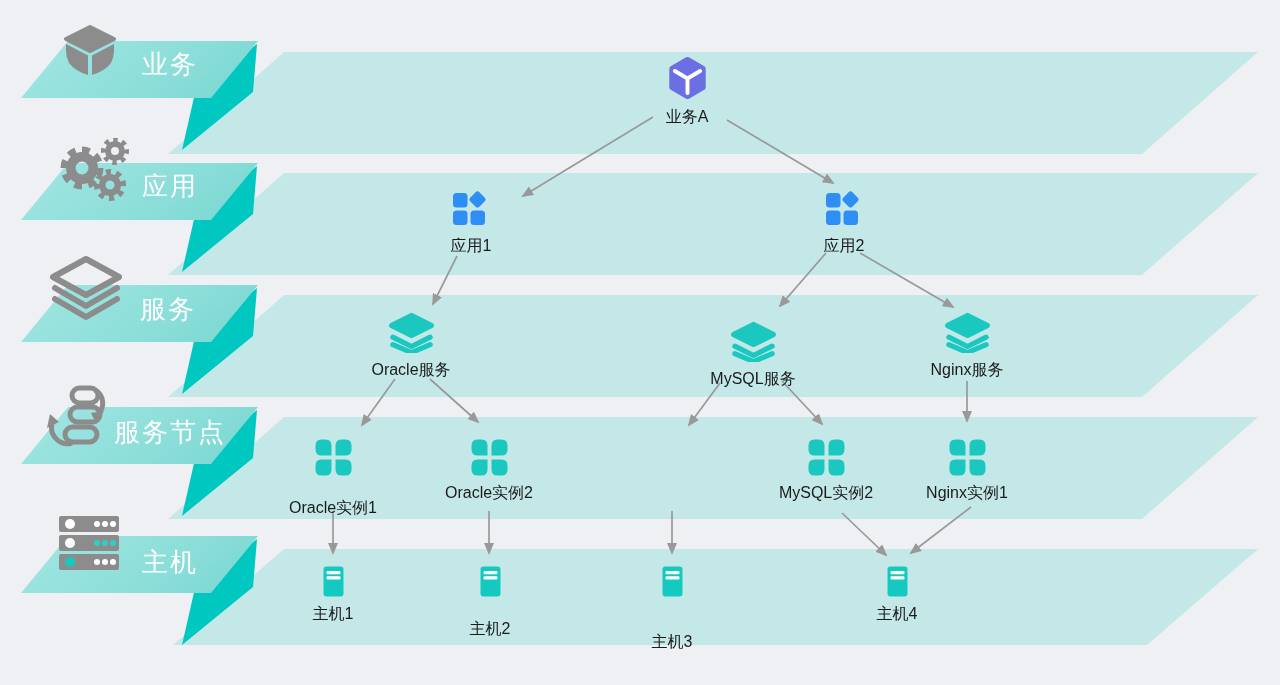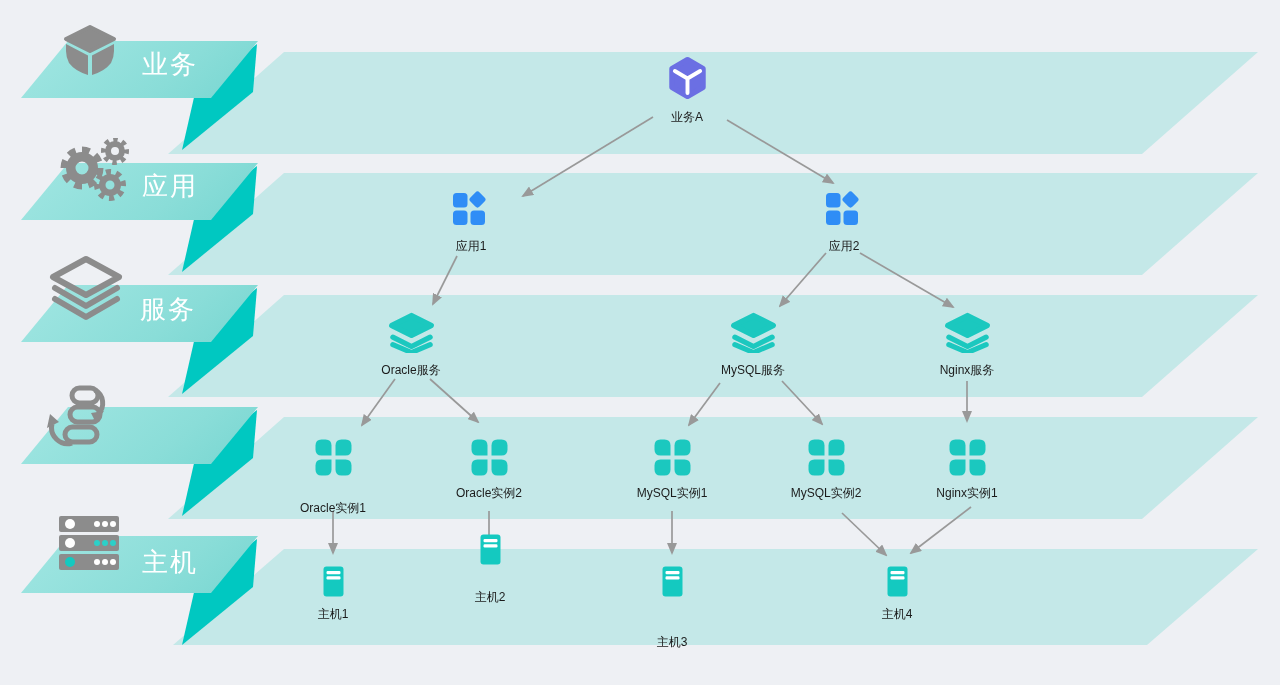--- a/index.html
+++ b/index.html
@@ -17,21 +17,21 @@
   .ribbon-label{
     position:absolute;z-index:3;transform:translate(-50%,-50%);
     color:#FFFFFF;font-size:26px;letter-spacing:2px;font-weight:500;white-space:nowrap;
   }
   .ricon{position:absolute;z-index:2;}
   
   .node{
     position:absolute;z-index:5;width:140px;display:flex;flex-direction:column;
     align-items:center;gap:4px;cursor:default;
   }
-  .node-label{font-size:12px;color:#1B1B1B;white-space:nowrap;line-height:18px;}
+  .node-label{font-size:16px;color:#1B1B1B;white-space:nowrap;line-height:18px;}
 </style>
 </head>
 <body>
 
 <div class="stage">
 
   <svg class="bg" width="1280" height="685" viewBox="0 0 1280 685">
     <defs>
       <marker id="ah" viewBox="0 0 12 10" markerWidth="12" markerHeight="10" refX="10" refY="5" orient="auto" markerUnits="userSpaceOnUse">
         <path d="M0,0 L12,5 L0,10 Z" fill="#999999"></path>
@@ -71,20 +71,21 @@
 
   <div class="ribbon" style="left:68px;top:41px;"></div>
   <div class="ribbon" style="left:68px;top:163px;"></div>
   <div class="ribbon" style="left:68px;top:285px;"></div>
   <div class="ribbon" style="left:68px;top:407px;"></div>
   <div class="ribbon" style="left:68px;top:536px;"></div>
 
   <div class="ribbon-label" style="left:170px;top:64px;">业务</div>
   <div class="ribbon-label" style="left:170px;top:186px;">应用</div>
   <div class="ribbon-label" style="left:168px;top:309px;">服务</div>
+  <div class="ribbon-label" style="left:170px;top:432px;">服务节点</div>
   <div class="ribbon-label" style="left:170px;top:562px;text-align:right;">主机</div>
 
   <div class="ricon" style="left:62px;top:24px;">
     <svg width="56" height="54" viewBox="0 0 56 54">
       <polygon points="28,3 52,15 28,27 4,15" fill="#8C8C8C" stroke="#8C8C8C" stroke-width="4" stroke-linejoin="round"></polygon>
       <path d="M4,20 L26,31.5 L26,51 Q13,47 7,39 Q4,33 4,27 Z" fill="#8C8C8C"></path>
       <path d="M52,20 L30,31.5 L30,51 Q43,47 49,39 Q52,33 52,27 Z" fill="#8C8C8C"></path>
     </svg>
   </div>
   <div class="ricon" style="left:55px;top:138px;">
@@ -181,21 +182,21 @@
     <span>
       <svg width="47" height="42" viewBox="0 0 50 45">
         <path d="M25,5 L46,15.5 L25,26 L4,15.5 Z" fill="#1BC8BF" stroke="#1BC8BF" stroke-width="6" stroke-linejoin="round"></path>
         <path d="M5,28 L25,38 L45,28" fill="none" stroke="#1BC8BF" stroke-width="5.5" stroke-linecap="round" stroke-linejoin="round"></path>
         <path d="M5,36 L25,44.5 L45,36" fill="none" stroke="#1BC8BF" stroke-width="5.5" stroke-linecap="round" stroke-linejoin="round"></path>
       </svg>
     </span>
     <span class="node-label">Oracle服务</span>
   </div>
 
-  <div class="node" style="left:683px;top:311px;">
+  <div class="node" style="left:683px;top:320px;">
     <span>
       <svg width="47" height="42" viewBox="0 0 50 45">
         <path d="M25,5 L46,15.5 L25,26 L4,15.5 Z" fill="#1BC8BF" stroke="#1BC8BF" stroke-width="6" stroke-linejoin="round"></path>
         <path d="M5,28 L25,38 L45,28" fill="none" stroke="#1BC8BF" stroke-width="5.5" stroke-linecap="round" stroke-linejoin="round"></path>
         <path d="M5,36 L25,44.5 L45,36" fill="none" stroke="#1BC8BF" stroke-width="5.5" stroke-linecap="round" stroke-linejoin="round"></path>
       </svg>
     </span>
     <span class="node-label">MySQL服务</span>
   </div>
 
@@ -231,74 +232,61 @@
           <path d="M16.5,16.5 L16.5,6.5 Q16.5,0.5 10.5,0.5 L6.5,0.5 Q0.5,0.5 0.5,6.5 L0.5,10.5 Q0.5,16.5 6.5,16.5 Z"></path>
           <path transform="translate(37,0) scale(-1,1)" d="M16.5,16.5 L16.5,6.5 Q16.5,0.5 10.5,0.5 L6.5,0.5 Q0.5,0.5 0.5,6.5 L0.5,10.5 Q0.5,16.5 6.5,16.5 Z"></path>
           <path transform="translate(0,37) scale(1,-1)" d="M16.5,16.5 L16.5,6.5 Q16.5,0.5 10.5,0.5 L6.5,0.5 Q0.5,0.5 0.5,6.5 L0.5,10.5 Q0.5,16.5 6.5,16.5 Z"></path>
           <path transform="translate(37,37) scale(-1,-1)" d="M16.5,16.5 L16.5,6.5 Q16.5,0.5 10.5,0.5 L6.5,0.5 Q0.5,0.5 0.5,6.5 L0.5,10.5 Q0.5,16.5 6.5,16.5 Z"></path>
         </g>
       </svg>
     </span>
     <span class="node-label">Oracle实例2</span>
   </div>
 
-  <div class="node" style="left:602px;top:439px;">
+
+  <div class="node" style="left:756px;top:439px;">
     <span>
       <svg width="37" height="37" viewBox="0 0 37 37">
         <g fill="#1BC8BF">
           <path d="M16.5,16.5 L16.5,6.5 Q16.5,0.5 10.5,0.5 L6.5,0.5 Q0.5,0.5 0.5,6.5 L0.5,10.5 Q0.5,16.5 6.5,16.5 Z"></path>
           <path transform="translate(37,0) scale(-1,1)" d="M16.5,16.5 L16.5,6.5 Q16.5,0.5 10.5,0.5 L6.5,0.5 Q0.5,0.5 0.5,6.5 L0.5,10.5 Q0.5,16.5 6.5,16.5 Z"></path>
           <path transform="translate(0,37) scale(1,-1)" d="M16.5,16.5 L16.5,6.5 Q16.5,0.5 10.5,0.5 L6.5,0.5 Q0.5,0.5 0.5,6.5 L0.5,10.5 Q0.5,16.5 6.5,16.5 Z"></path>
           <path transform="translate(37,37) scale(-1,-1)" d="M16.5,16.5 L16.5,6.5 Q16.5,0.5 10.5,0.5 L6.5,0.5 Q0.5,0.5 0.5,6.5 L0.5,10.5 Q0.5,16.5 6.5,16.5 Z"></path>
         </g>
       </svg>
     </span>
-    <span class="node-label">MySQL实例1</span>
-  </div>
-
-  <div class="node" style="left:756px;top:439px;">
+    <span class="node-label">MySQL实例2</span>
+  </div>
+
+  <div class="node" style="left:897px;top:439px;">
     <span>
       <svg width="37" height="37" viewBox="0 0 37 37">
         <g fill="#1BC8BF">
           <path d="M16.5,16.5 L16.5,6.5 Q16.5,0.5 10.5,0.5 L6.5,0.5 Q0.5,0.5 0.5,6.5 L0.5,10.5 Q0.5,16.5 6.5,16.5 Z"></path>
           <path transform="translate(37,0) scale(-1,1)" d="M16.5,16.5 L16.5,6.5 Q16.5,0.5 10.5,0.5 L6.5,0.5 Q0.5,0.5 0.5,6.5 L0.5,10.5 Q0.5,16.5 6.5,16.5 Z"></path>
           <path transform="translate(0,37) scale(1,-1)" d="M16.5,16.5 L16.5,6.5 Q16.5,0.5 10.5,0.5 L6.5,0.5 Q0.5,0.5 0.5,6.5 L0.5,10.5 Q0.5,16.5 6.5,16.5 Z"></path>
           <path transform="translate(37,37) scale(-1,-1)" d="M16.5,16.5 L16.5,6.5 Q16.5,0.5 10.5,0.5 L6.5,0.5 Q0.5,0.5 0.5,6.5 L0.5,10.5 Q0.5,16.5 6.5,16.5 Z"></path>
         </g>
       </svg>
     </span>
-    <span class="node-label">MySQL实例2</span>
-  </div>
-
-  <div class="node" style="left:897px;top:439px;">
-    <span>
-      <svg width="37" height="37" viewBox="0 0 37 37">
-        <g fill="#1BC8BF">
-          <path d="M16.5,16.5 L16.5,6.5 Q16.5,0.5 10.5,0.5 L6.5,0.5 Q0.5,0.5 0.5,6.5 L0.5,10.5 Q0.5,16.5 6.5,16.5 Z"></path>
-          <path transform="translate(37,0) scale(-1,1)" d="M16.5,16.5 L16.5,6.5 Q16.5,0.5 10.5,0.5 L6.5,0.5 Q0.5,0.5 0.5,6.5 L0.5,10.5 Q0.5,16.5 6.5,16.5 Z"></path>
-          <path transform="translate(0,37) scale(1,-1)" d="M16.5,16.5 L16.5,6.5 Q16.5,0.5 10.5,0.5 L6.5,0.5 Q0.5,0.5 0.5,6.5 L0.5,10.5 Q0.5,16.5 6.5,16.5 Z"></path>
-          <path transform="translate(37,37) scale(-1,-1)" d="M16.5,16.5 L16.5,6.5 Q16.5,0.5 10.5,0.5 L6.5,0.5 Q0.5,0.5 0.5,6.5 L0.5,10.5 Q0.5,16.5 6.5,16.5 Z"></path>
-        </g>
-      </svg>
-    </span>
     <span class="node-label">Nginx实例1</span>
   </div>
 
   <div class="node" style="left:263px;top:566px;">
     <span>
       <svg width="21" height="31" viewBox="0 0 21 31">
         <rect x="0.5" y="0.5" width="20" height="30" rx="3" fill="#14C9C0"></rect>
         <rect x="3.5" y="5" width="14" height="3.2" rx="1.2" fill="#FFFFFF"></rect>
         <rect x="3.5" y="10.2" width="14" height="3.2" rx="1.2" fill="#FFFFFF"></rect>
       </svg>
     </span>
     <span class="node-label">主机1</span>
   </div>
 
-  <div class="node" style="left:420px;top:534px;gap:19px;">
+  <div class="node" style="left:420px;top:566px;gap:19px;">
     <span>
       <svg width="21" height="31" viewBox="0 0 21 31">
         <rect x="0.5" y="0.5" width="20" height="30" rx="3" fill="#14C9C0"></rect>
         <rect x="3.5" y="5" width="14" height="3.2" rx="1.2" fill="#FFFFFF"></rect>
         <rect x="3.5" y="10.2" width="14" height="3.2" rx="1.2" fill="#FFFFFF"></rect>
       </svg>
     </span>
     <span class="node-label">主机2</span>
   </div>
 

